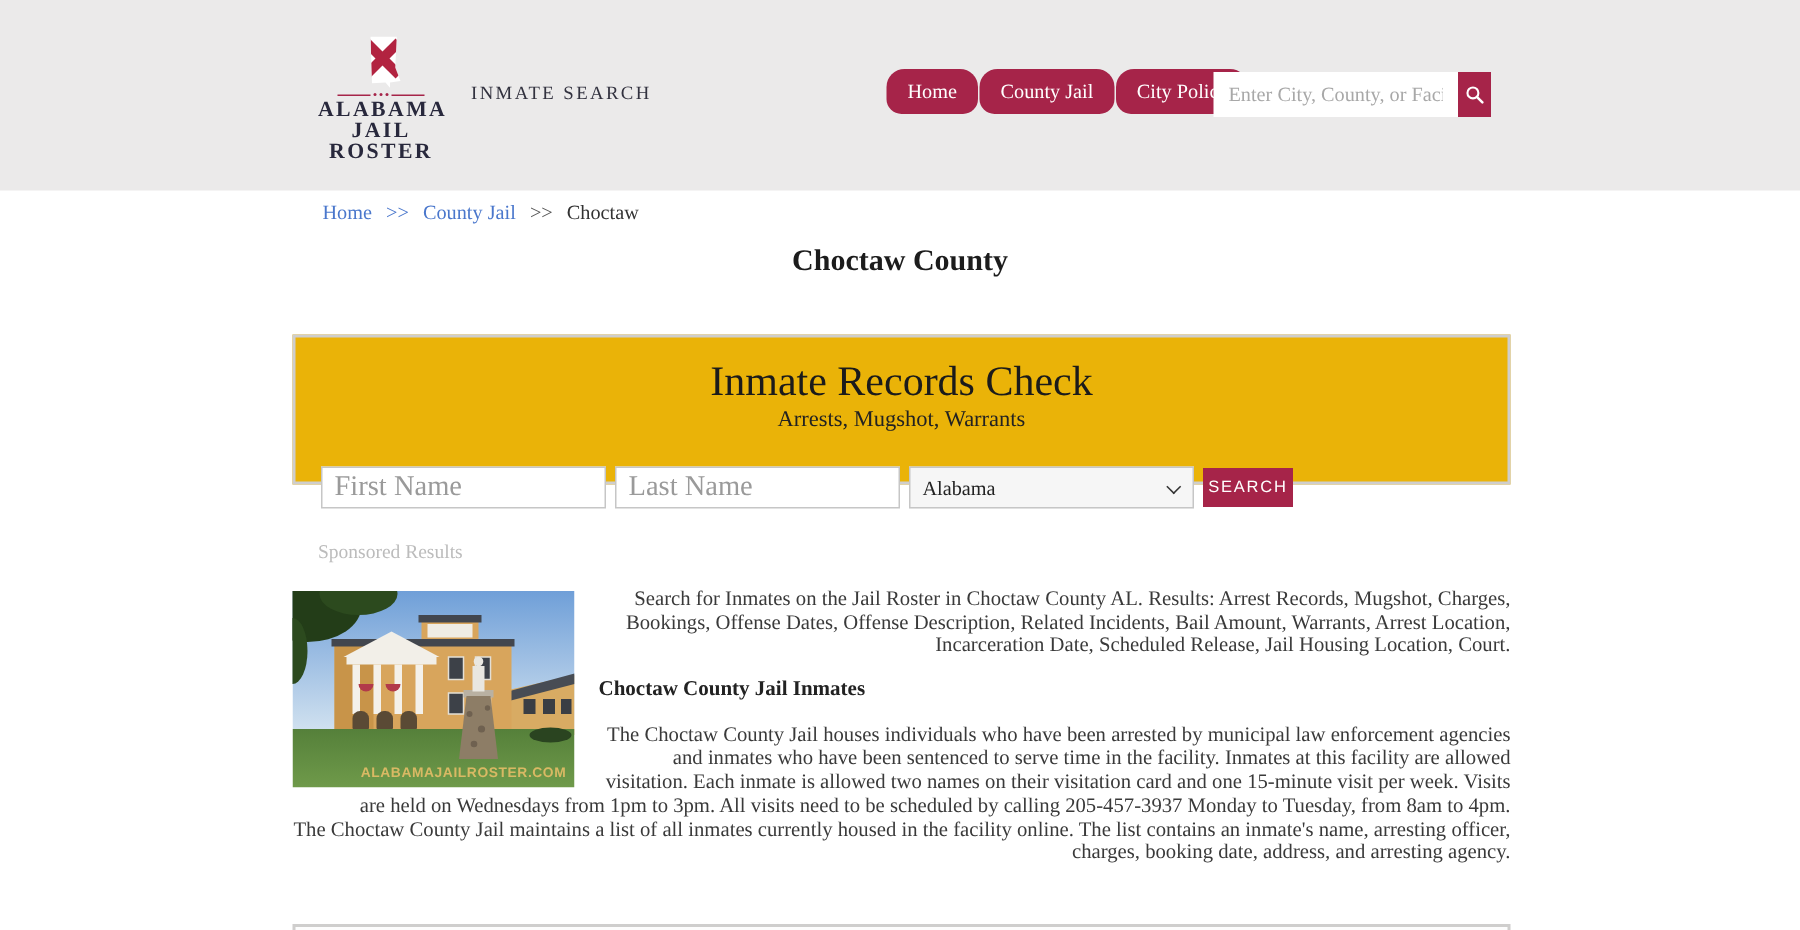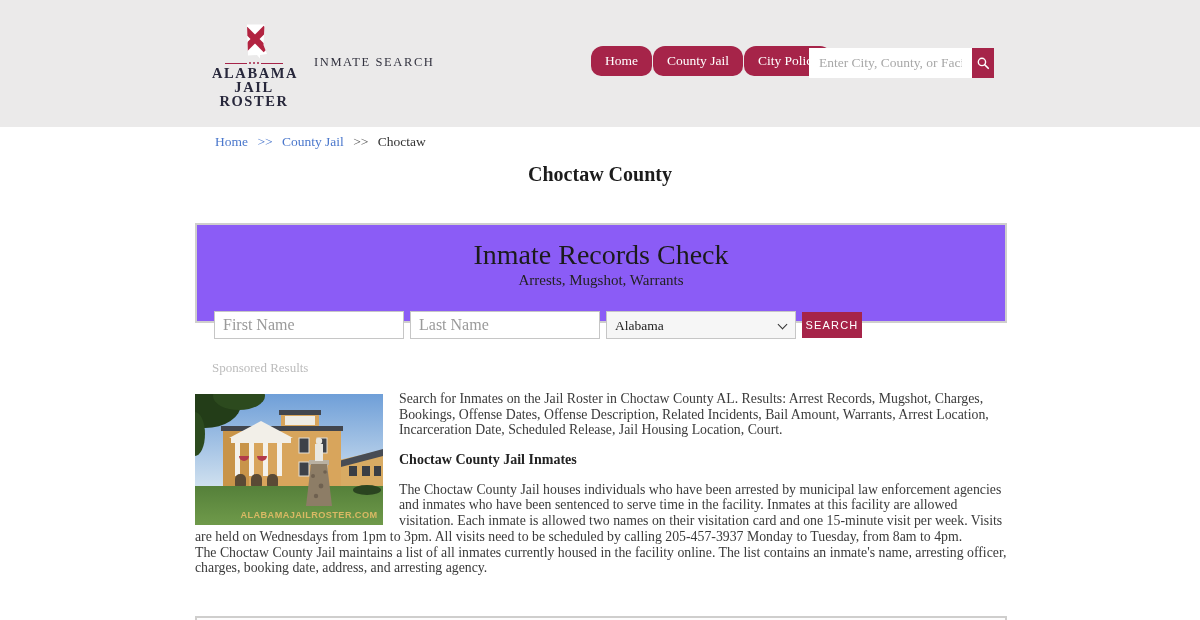--- a/index.html
+++ b/index.html
@@ -48,27 +48,27 @@
   .crumb-sep{color:var(--link);margin:0 6px;}
   .crumb-sep.dark{color:#555;}
   .crumb-current{color:#333;}
 
   
   .page-title{position:absolute;left:0;top:163px;width:1200px;text-align:center;
     font-size:20px;font-weight:bold;color:#1c1c1c;}
 
   
   .records-box{position:absolute;left:195px;top:223px;width:812px;height:100px;
-    border:2px solid var(--border);background:#8b5cf6;}
+    border:2px solid var(--border);background:#eab308;}
   .records-title{margin-top:15px;text-align:center;font-size:28px;font-weight:normal;color:#1b1b1b;line-height:30px;}
   .records-sub{text-align:center;font-size:15px;color:#222;margin-top:2px;}
   .records-form{position:absolute;left:0;top:86px;width:100%;height:28px;}
   .records-form input{
     position:absolute;top:0;width:190px;height:28px;border:1px solid #c6c6c6;background:#fff;
-    padding:0 8px;font-family:"Liberation Serif","DejaVu Serif",serif;font-size:16px;color:#444;outline:none;
+    padding:0 8px;font-family:"Liberation Serif","DejaVu Serif",serif;font-size:19px;color:#444;outline:none;
   }
   .records-form input::placeholder{color:#9a9a9a;}
   #first-name{left:17px;}
   #last-name{left:213px;}
   .state-wrap{position:absolute;left:409px;top:0;width:190px;height:28px;}
   .state-wrap select{
     width:190px;height:28px;border:1px solid #c6c6c6;background:#f6f6f6;color:#222;
     font-family:"Liberation Serif","DejaVu Serif",serif;font-size:13.5px;padding:0 8px;
     appearance:none;-webkit-appearance:none;-moz-appearance:none;cursor:pointer;outline:none;
   }
@@ -78,21 +78,21 @@
   .submit-btn{
     position:absolute;left:605px;top:1px;width:60px;height:26px;border:none;background:var(--accent);
     color:#fff;font-family:Liberation Sans, sans-serif;font-size:11px;letter-spacing:1.2px;cursor:pointer;
   }
 
   .sponsored{position:absolute;left:212px;top:360px;font-size:13px;color:#bcbcbc;}
 
   
   .content{position:absolute;left:195px;top:390px;width:812px;font-size:13.8px;line-height:15.5px;color:#3a3a3a;}
   .jail-photo{float:left;width:188px;height:131px;margin:4px 16px 0 0;display:block;}
-  .content p{margin:0;}
+  .content p{margin:0;text-align:right;}
   .content .p1{padding-top:1px;}
   .content h3{font-size:14px;line-height:16px;color:#222;margin:14px 12px;}
   .content .p2{line-height:15.8px;}
   .content .p3{line-height:15.8px;}
 
   .footer-box{position:absolute;left:195px;top:616px;width:812px;height:30px;
     border:2px solid var(--border);background:#fdfdfd;}
 </style>
 </head>
 <body>

